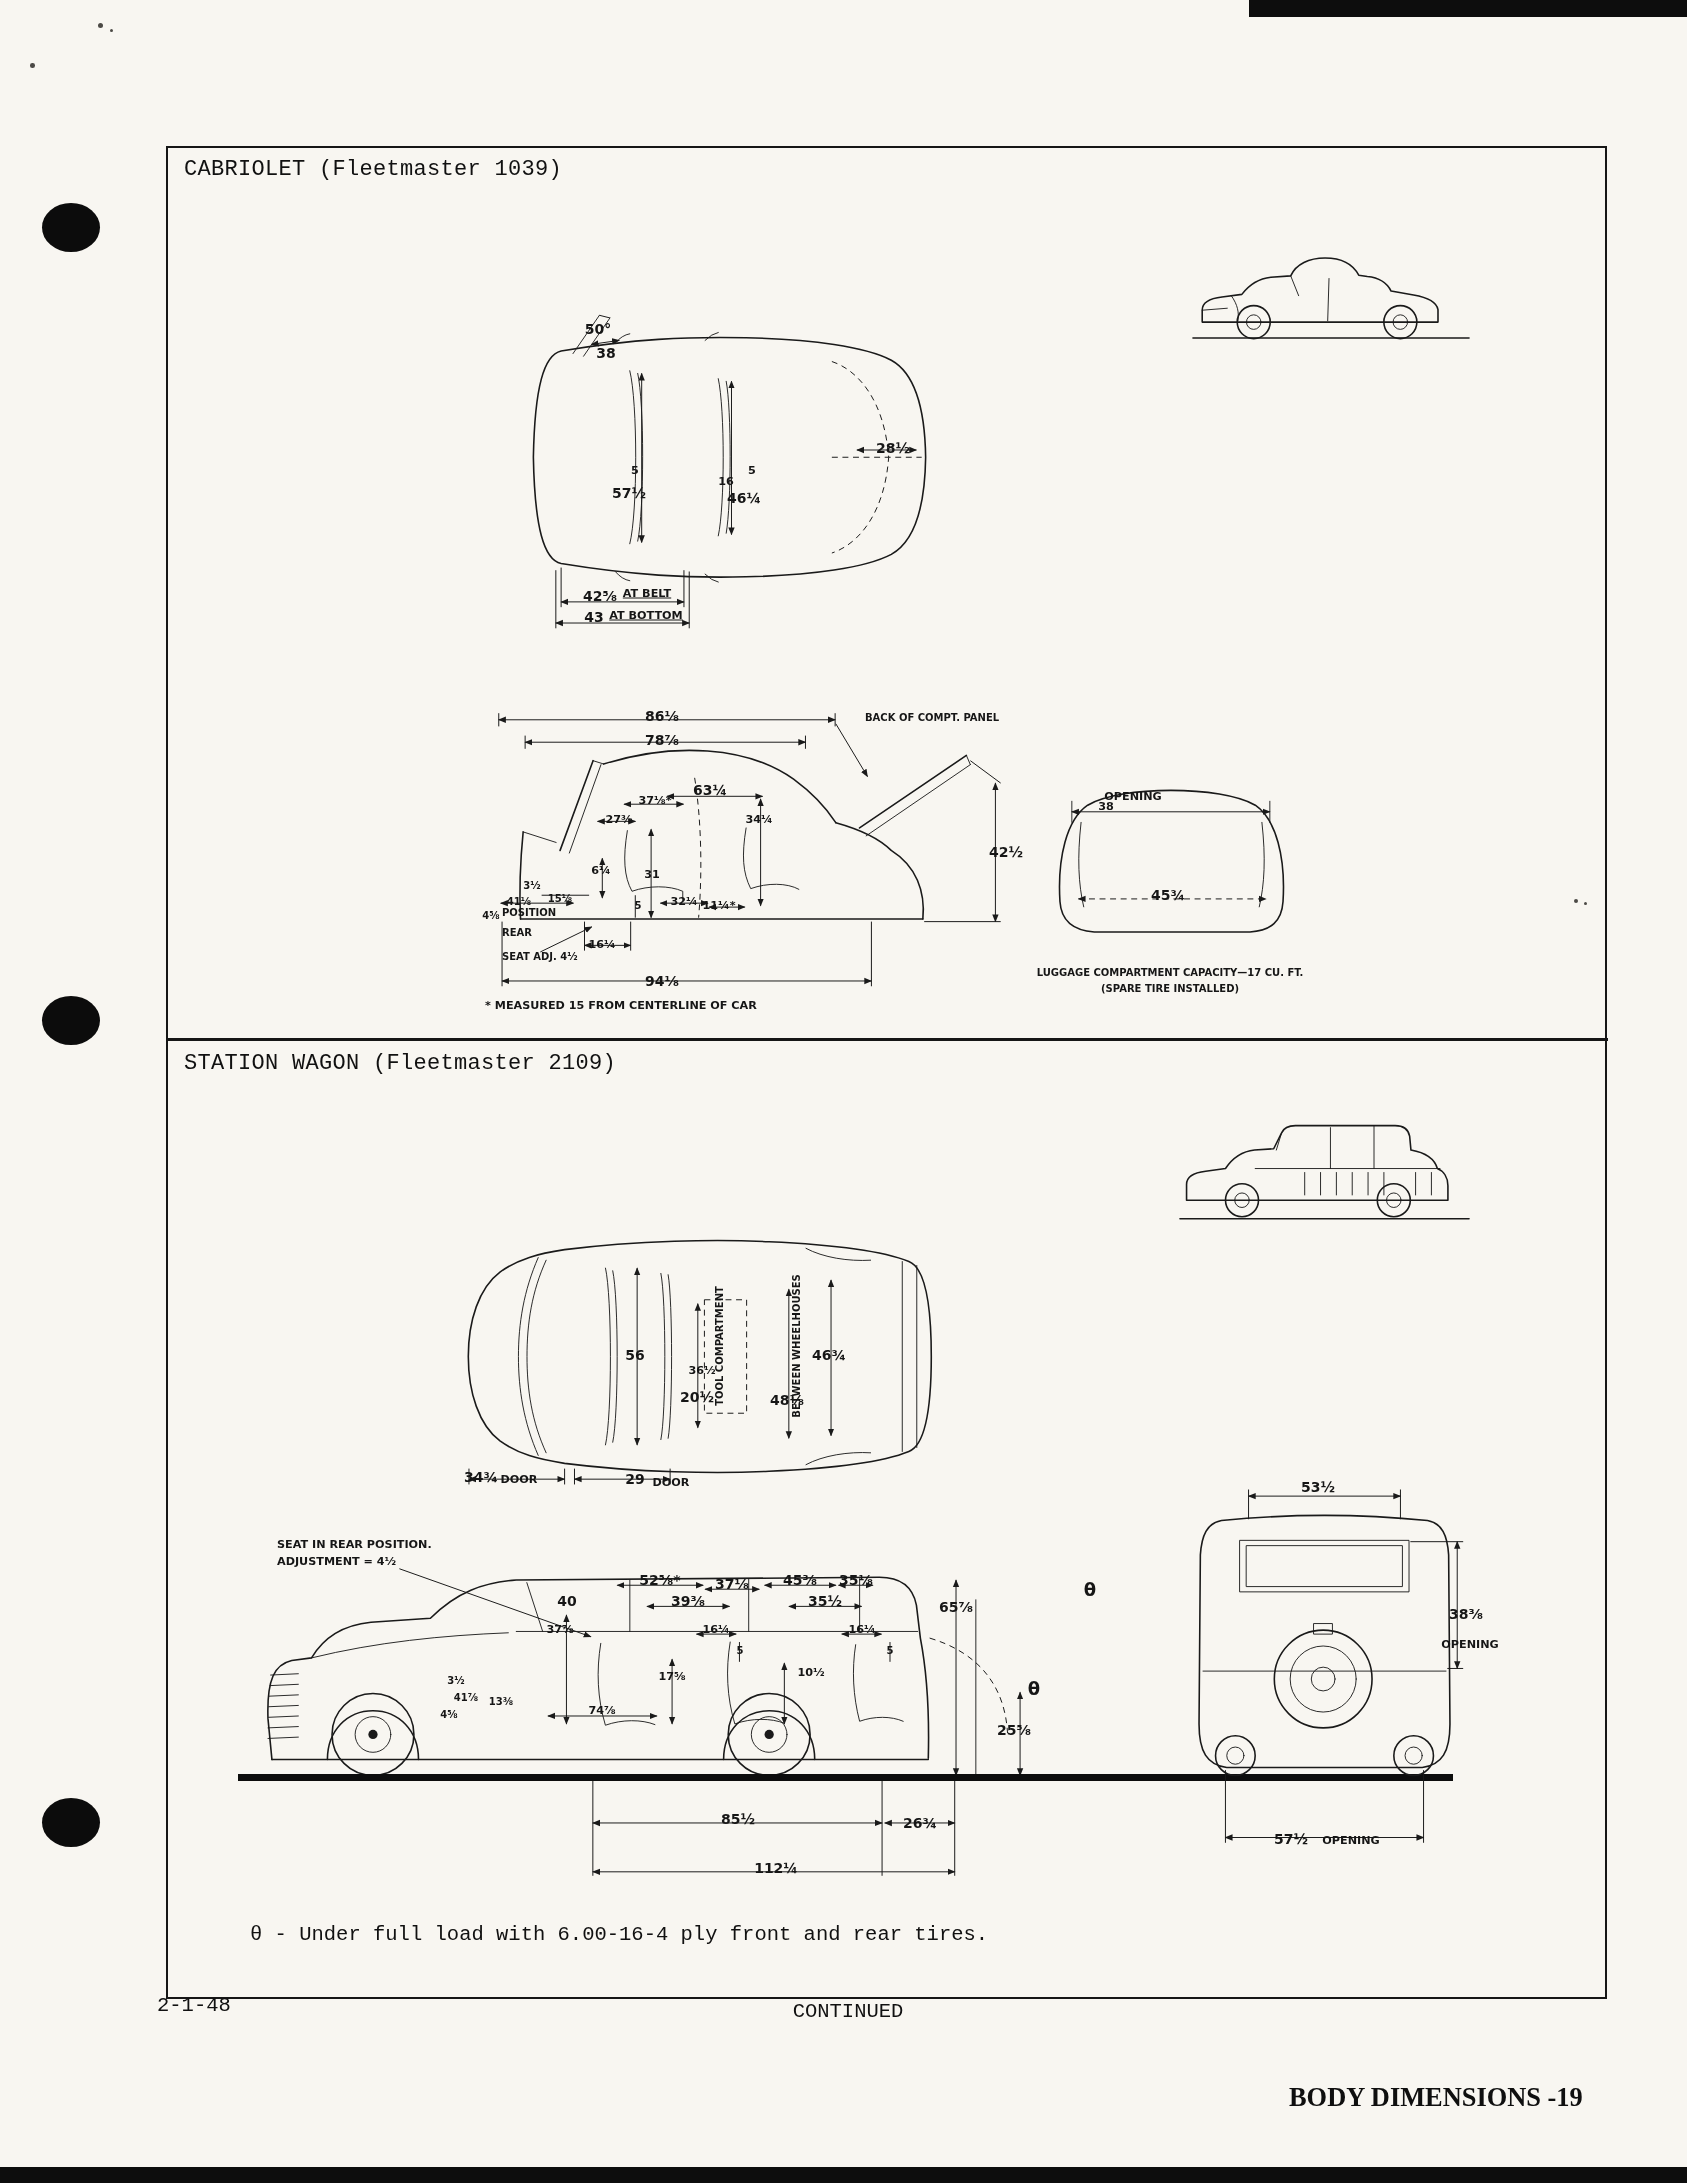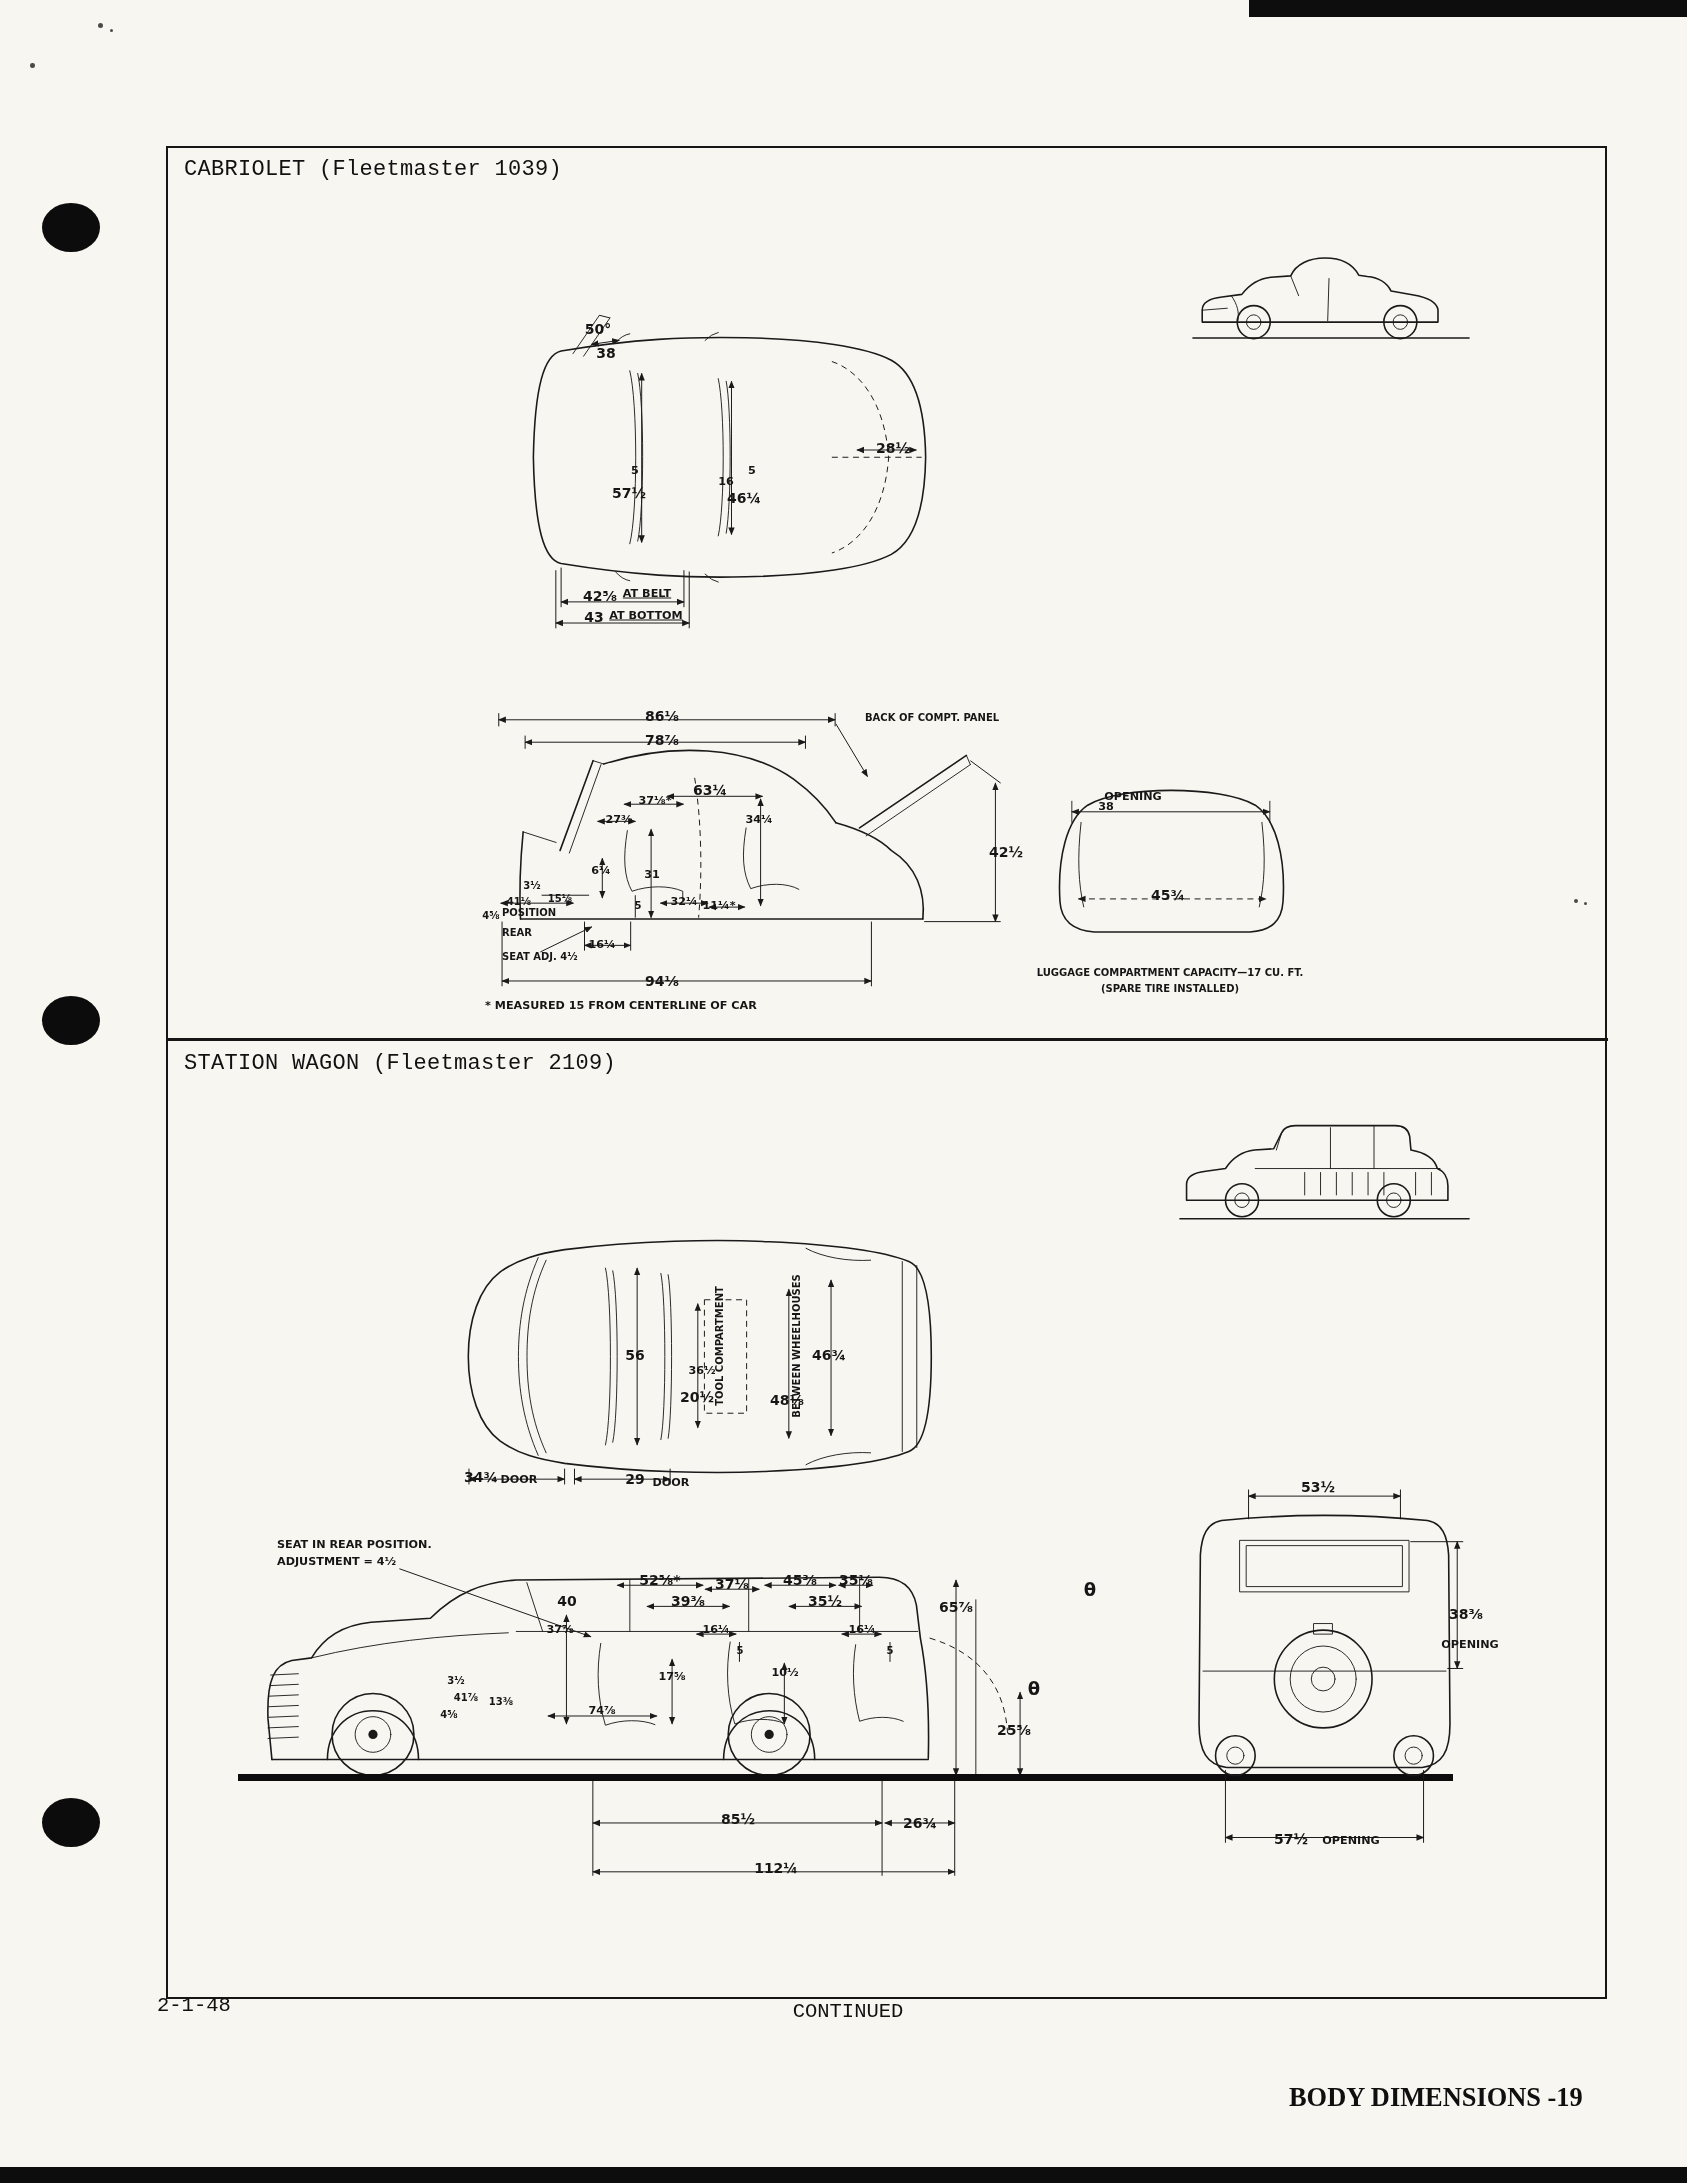--- a/index.html
+++ b/index.html
@@ -321,21 +321,21 @@
   <div class="dim" style="left:732px;top:1584px">37⅛</div>
   <div class="dim" style="left:800px;top:1580px">45⅜</div>
   <div class="dim" style="left:856px;top:1580px">35⅛</div>
   <div class="dim" style="left:688px;top:1601px">39⅜</div>
   <div class="dim" style="left:825px;top:1601px">35½</div>
   <div class="dim sm" style="left:716px;top:1629px">16¼</div>
   <div class="dim sm" style="left:862px;top:1629px">16¼</div>
   <div class="dim xs" style="left:740px;top:1650px">5</div>
   <div class="dim xs" style="left:890px;top:1650px">5</div>
   <div class="dim sm" style="left:672px;top:1676px">17⅝</div>
-  <div class="dim sm" style="left:785px;top:1672px">10½</div>
+  <div class="dim sm" style="left:811px;top:1672px">10½</div>
   <div class="dim sm" style="left:560px;top:1629px">37⅞</div>
   <div class="dim xs" style="left:456px;top:1680px">3½</div>
   <div class="dim xs" style="left:466px;top:1697px">41⅞</div>
   <div class="dim xs" style="left:449px;top:1714px">4⅝</div>
   <div class="dim xs" style="left:501px;top:1701px">13⅜</div>
   <div class="dim sm" style="left:602px;top:1710px">74⅞</div>
   <div class="dim" style="left:956px;top:1607px">65⅞</div>
   <div class="dim theta" style="left:1090px;top:1589px">θ</div>
   <div class="dim" style="left:1014px;top:1730px">25⅝</div>
   <div class="dim theta" style="left:1034px;top:1688px">θ</div>
@@ -366,19 +366,20 @@
     <line class="diml" x1="370" y1="450" x2="370" y2="560"></line>
     <line class="diml" x1="70" y1="552" x2="370" y2="552" marker-start="url(#ah)" marker-end="url(#ah)"></line>
   </svg>
 
   <div class="dim" style="left:1318px;top:1487px">53½</div>
   <div class="dim" style="left:1466px;top:1614px">38⅜</div>
   <div class="dim sm" style="left:1470px;top:1644px">OPENING</div>
   <div class="dim" style="left:1291px;top:1839px">57½</div>
   <div class="dim sm" style="left:1351px;top:1840px">OPENING</div>
 
+  <div class="mono-note" style="left:250px;top:1923px">θ - Under full load with 6.00-16-4 ply front and rear tires.</div>
 
   <div class="mono-note" style="left:848px;top:2000px;transform:translateX(-50%)">CONTINUED</div>
   <div class="mono-note" style="left:157px;top:1994px">2-1-48</div>
   <div class="serif-b" style="left:1289px;top:2082px">BODY DIMENSIONS -19</div>
 
 </div>
 
 
 </body></html>

